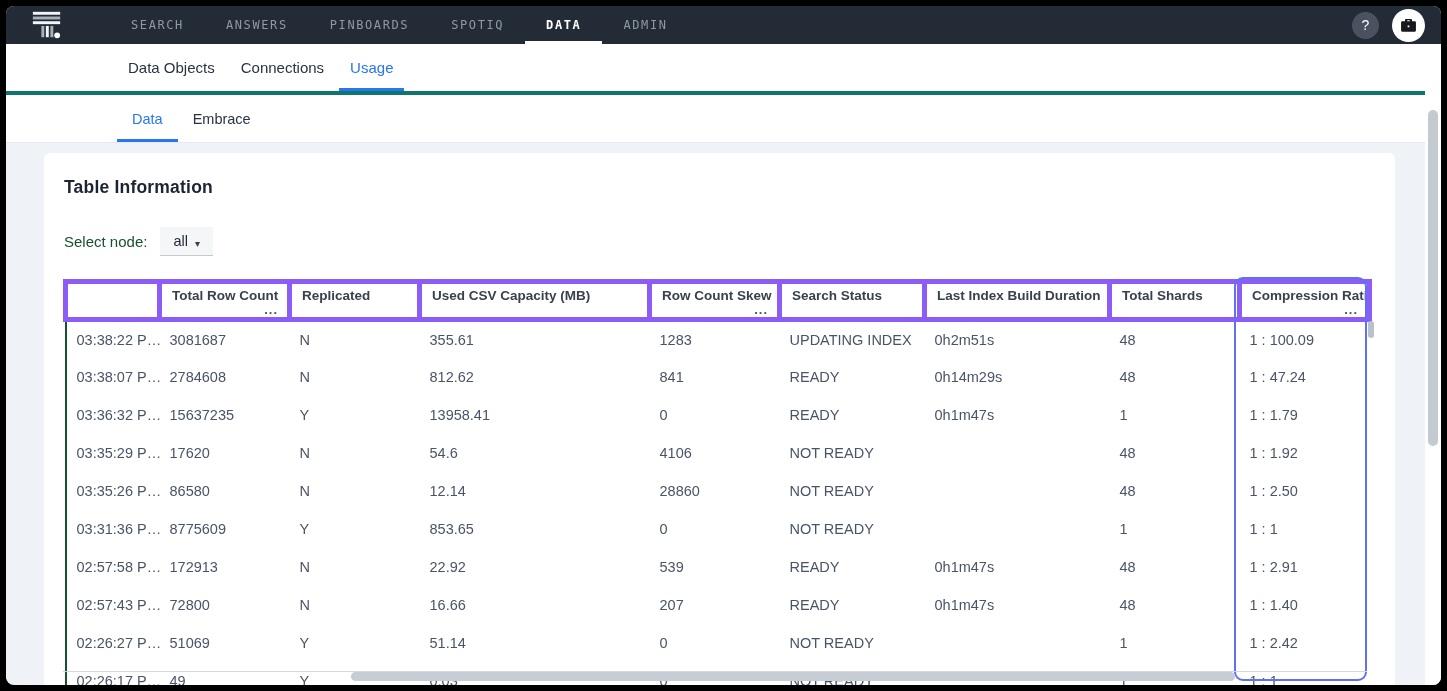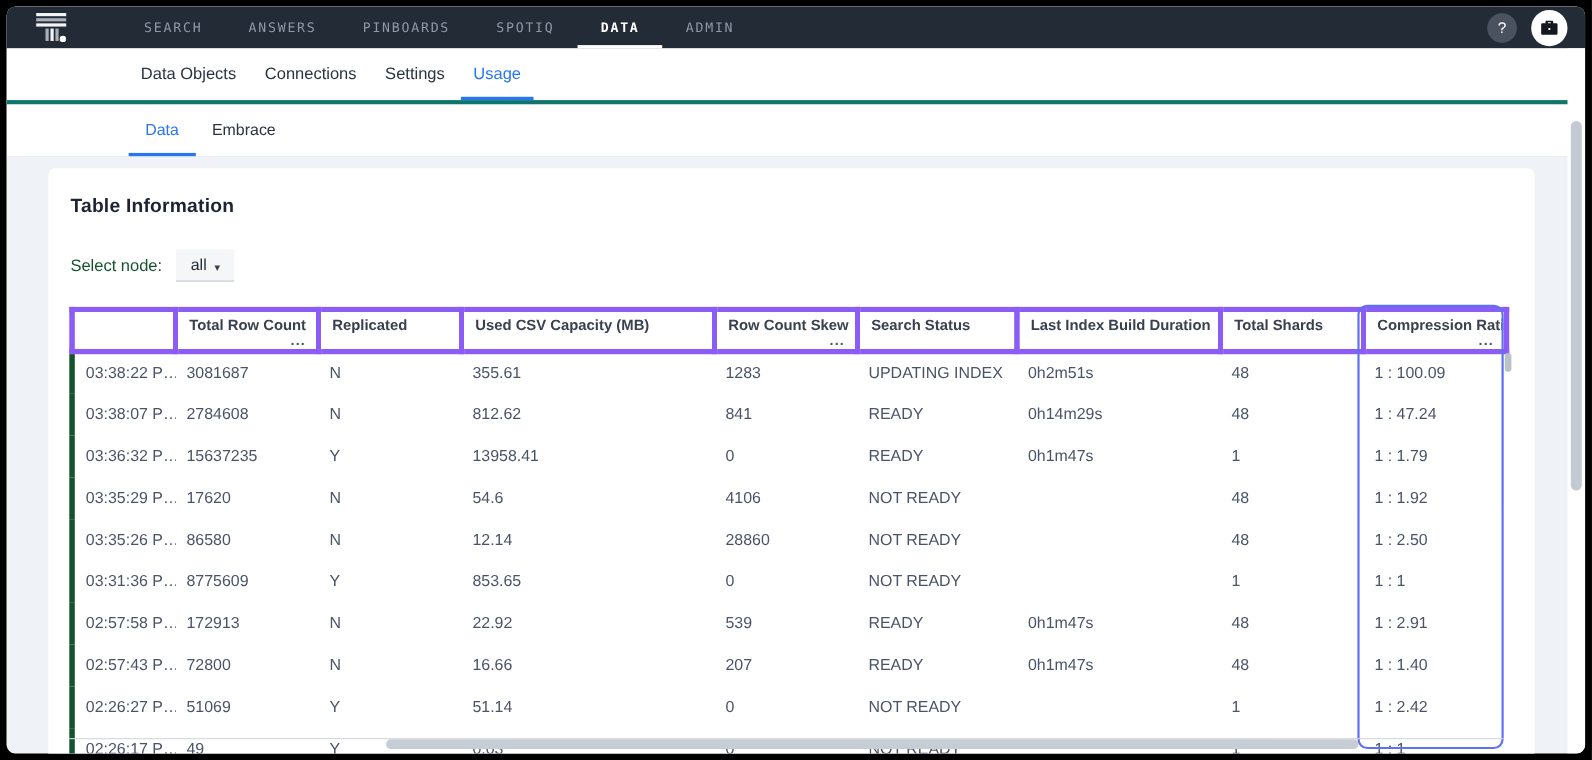--- a/index.html
+++ b/index.html
@@ -42,21 +42,21 @@
     color:#222b3a; display:flex; align-items:flex-end; gap:7px; cursor:pointer; }
   .node-caret { font-size:10px; color:#39414f; }
 
   
   .table-wrap { position:relative; margin:22px 0 0 19px; width:1310px; }
   table { border-collapse:collapse; table-layout:fixed; width:1304px; }
   thead th { height:37px; border:5px solid #8b5cf6; background:#fff; font-size:13.5px; font-weight:bold; color:#39414f;
     text-align:left; padding:4px 10px 14px 10px; position:relative; white-space:nowrap; overflow:hidden; cursor:pointer; }
   .th-dots { position:absolute; right:9px; bottom:0px; font-size:13px; font-weight:bold; color:#4a5468; letter-spacing:1px; }
   tbody td { height:38px; font-size:14.5px; color:#4a5468; padding:0 10px; vertical-align:middle; white-space:nowrap; overflow:hidden; }
-  tbody td:first-child { border-left:5px solid #14532d; }
+  tbody td:first-child { border-left:2px solid #14532d; }
 
   .col-highlight { position:absolute; left:1171px; top:-2px; width:133px; height:404px;
     border:2px solid var(--highlight,#6070f2); border-radius:9px; pointer-events:none; }
   .mini-thumb { position:absolute; left:1305px; top:42px; width:6px; height:17px; background:#b9c1ca; border-radius:3px; cursor:pointer; }
 
   
   .bottom-line { position:absolute; left:57px; top:665px; width:1304px; height:1px; background:#d4d8dd; z-index:5; }
   .hthumb { position:absolute; left:345px; top:666px; width:884px; height:9px; background:#c7cdd5; border-radius:4.5px; z-index:6; cursor:pointer; }
   .vtrack { position:absolute; right:0; top:38px; bottom:0; width:16px; background:#fff; z-index:7; }
   .vthumb { position:absolute; right:3px; top:66px; width:10px; height:336px; background:#c3cad2; border-radius:5px; cursor:pointer; }
@@ -94,21 +94,20 @@
             <path fill="#15181d" d="M9 4.5h6a1 1 0 0 1 1 1V7h3.2a1.3 1.3 0 0 1 1.3 1.3v9.4a1.3 1.3 0 0 1-1.3 1.3H4.8a1.3 1.3 0 0 1-1.3-1.3V8.3A1.3 1.3 0 0 1 4.8 7H8V5.5a1 1 0 0 1 1-1zm1.5 2.5h3V6h-3V7z"></path>
             <rect x="11" y="12" width="2" height="2" fill="#ffffff"></rect>
           </svg>
         </div>
       </div>
     </header>
 
     <nav class="subnav">
         <div class="subnav-item">Data Objects</div>
         <div class="subnav-item">Connections</div>
-        <div class="subnav-item">Settings</div>
         <div class="subnav-item active">Usage</div>
       </nav>
 
     <nav class="tabsbar">
         <div class="tab active">Data</div>
         <div class="tab">Embrace</div>
       </nav>
 
     <main class="content">
       <section class="card">

